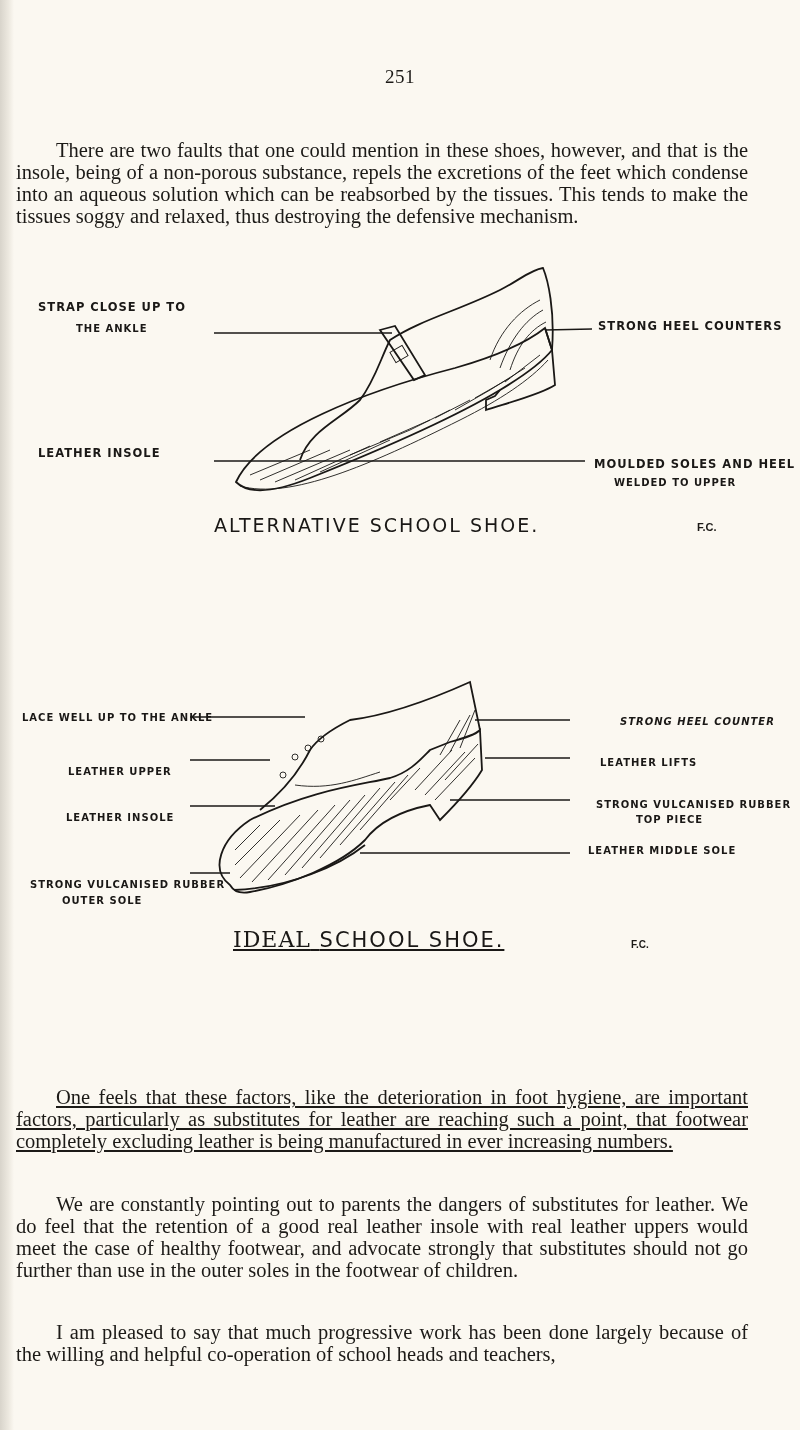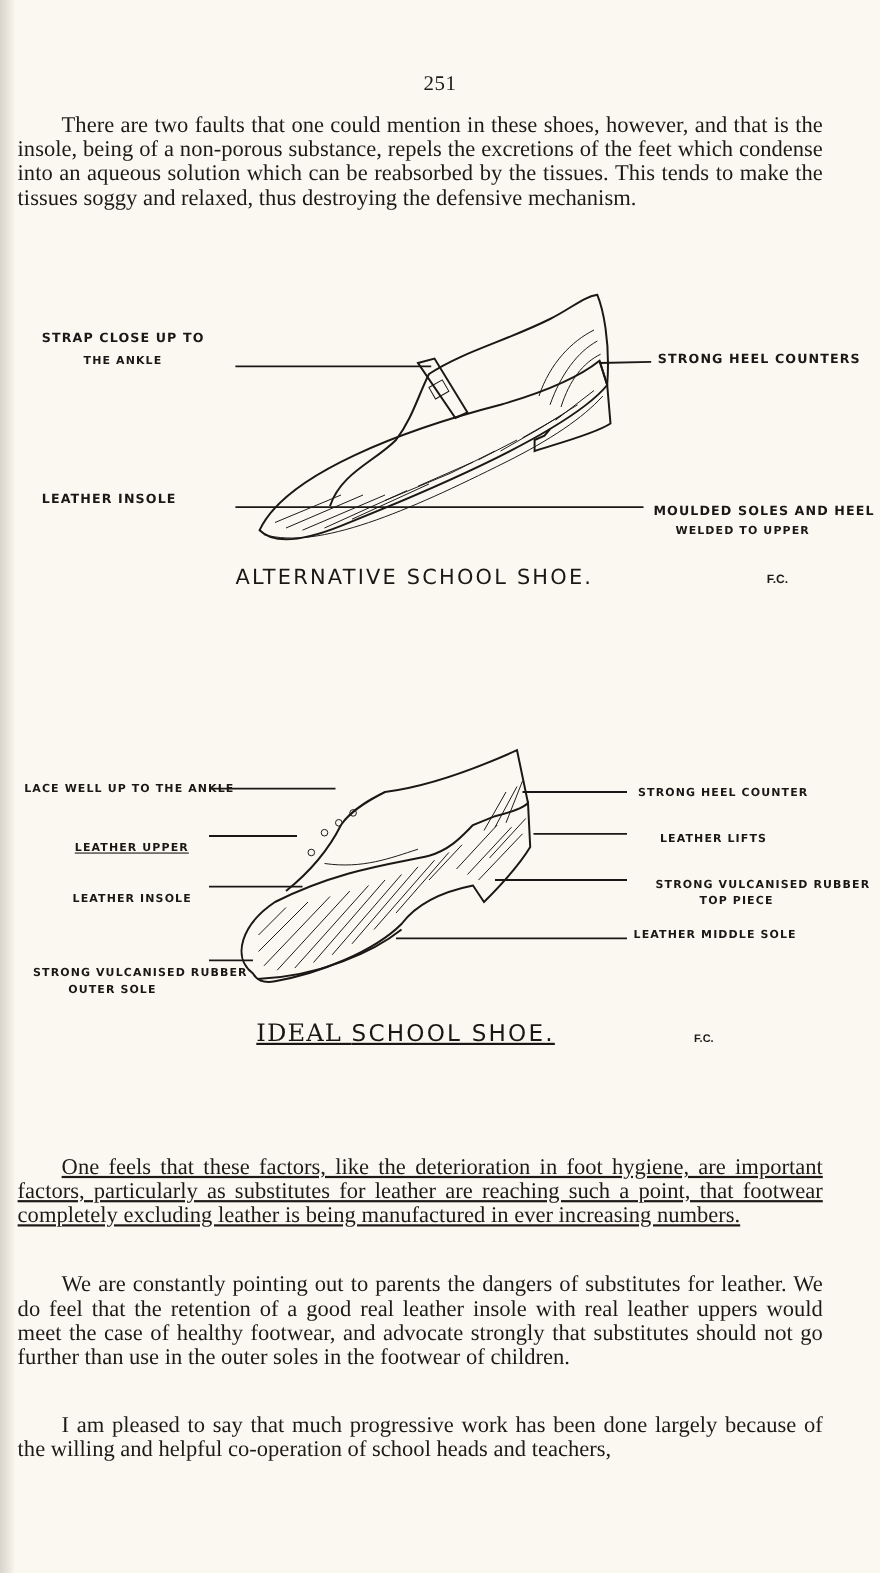--- a/index.html
+++ b/index.html
@@ -14,21 +14,21 @@
   }
   .page-number {
     position:absolute; top:66px; left:0; width:800px; text-align:center;
     font-size:19px; letter-spacing:0.5px;
   }
   .para {
     position:absolute; left:16px; width:732px;
     font-size:20.5px; line-height:22px; text-align:justify;
     text-align-last:left; margin:0;
   }
-  .para.indent { text-indent:40px; }
+  .para.indent { text-indent:40px;margin-top:36px; }
   .hand {
     position:absolute; font-family:"DejaVu Sans", sans-serif;
     font-size:11.5px; font-weight:bold; letter-spacing:1px;
     text-transform:uppercase; white-space:nowrap; color:#1a1816;
   }
   .hand.small { font-size:10px; }
   .caption {
     position:absolute; font-family:"DejaVu Sans", sans-serif;
     font-size:19px; letter-spacing:2px; text-transform:uppercase; color:#1a1816;text-align:center;
   }
@@ -91,30 +91,30 @@
       <path d="M310 120 C 318 95, 330 80, 346 72"></path>
     </g>
   </svg>
 
   <div class="caption" style="left:214px; top:514px;">Alternative School Shoe.</div>
   <div class="fc" style="left:697px; top:521px;">F.C.</div>
 </div>
 
 <div>
   <div class="hand small" style="left:22px; top:712px;">Lace Well Up To The Ankle</div>
-  <div class="hand small" style="left:68px; top:766px;text-decoration:underline;">Leather Upper</div>
+  <div class="hand small" style="left:68px; top:766px;">Leather Upper</div>
   <div class="hand small" style="left:66px; top:812px;">Leather Insole</div>
   <div class="hand small" style="left:30px; top:879px;">Strong Vulcanised Rubber</div>
   <div class="hand small" style="left:62px; top:895px;text-align:right;">Outer Sole</div>
 
-  <div class="hand small" style="left:580px; top:716px;">Strong Heel Counter</div>
+  <div class="hand small" style="left:620px; top:716px;font-style:italic;">Strong Heel Counter</div>
   <div class="hand small" style="left:600px; top:757px;">Leather Lifts</div>
   <div class="hand small" style="left:596px; top:799px;">Strong Vulcanised Rubber</div>
   <div class="hand small" style="left:636px; top:814px;">Top Piece</div>
-  <div class="hand small" style="left:576px; top:845px;">Leather Middle Sole</div>
+  <div class="hand small" style="left:588px; top:845px;">Leather Middle Sole</div>
 
   <svg class="drawing" style="left:190px; top:660px;" width="400" height="240" viewBox="0 0 400 240">
 
     <line class="leader" x1="0" y1="57" x2="115" y2="57"></line>
     <line class="leader" x1="0" y1="100" x2="80" y2="100"></line>
     <line class="leader" x1="0" y1="146" x2="85" y2="146"></line>
     <line class="leader" x1="0" y1="213" x2="40" y2="213"></line>
     <line class="leader" x1="285" y1="60" x2="380" y2="60"></line>
     <line class="leader" x1="295" y1="98" x2="380" y2="98"></line>
     <line class="leader" x1="260" y1="140" x2="380" y2="140"></line>

